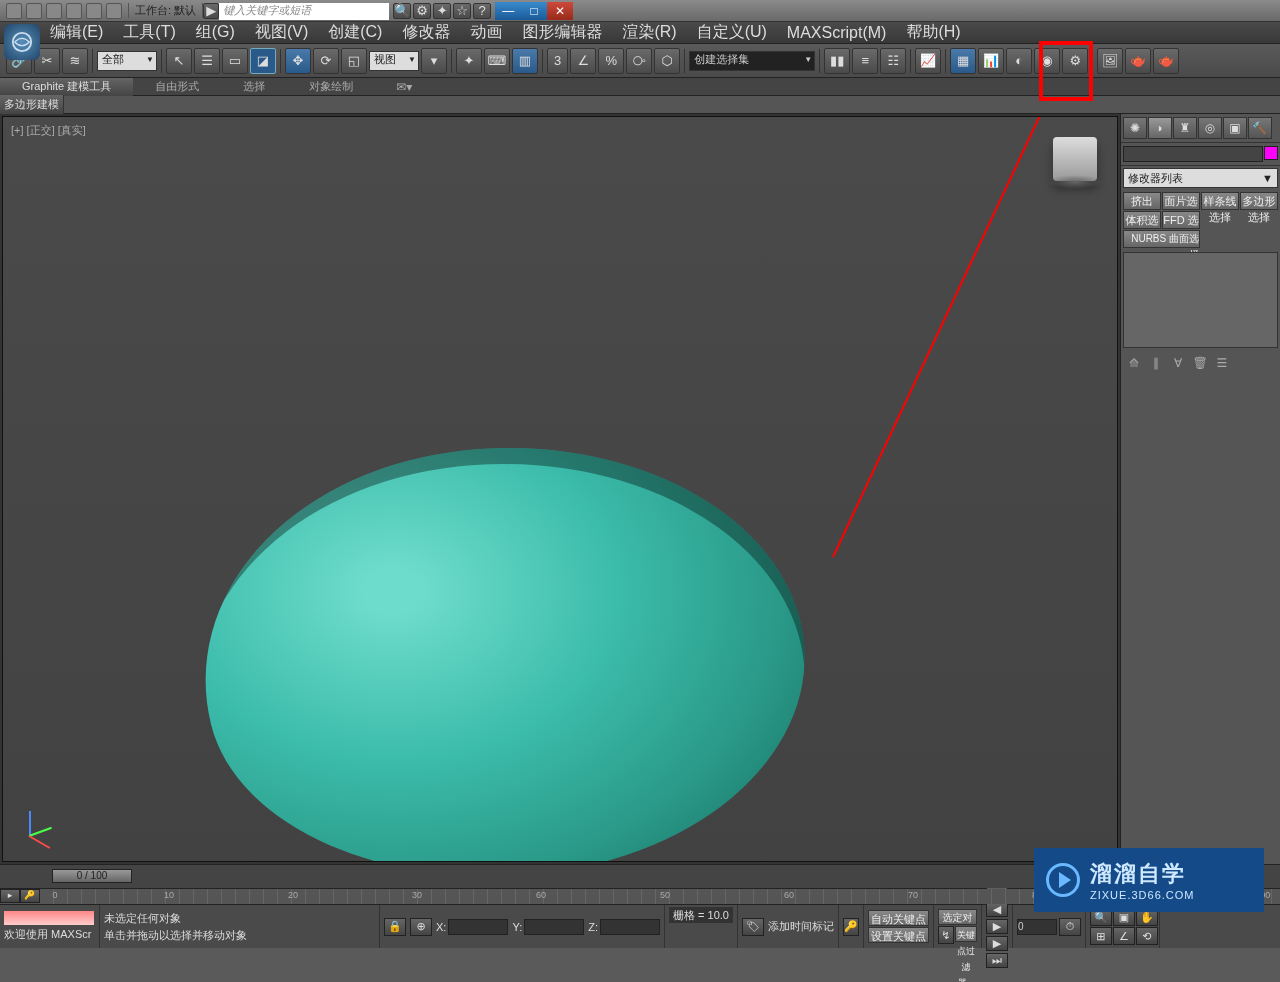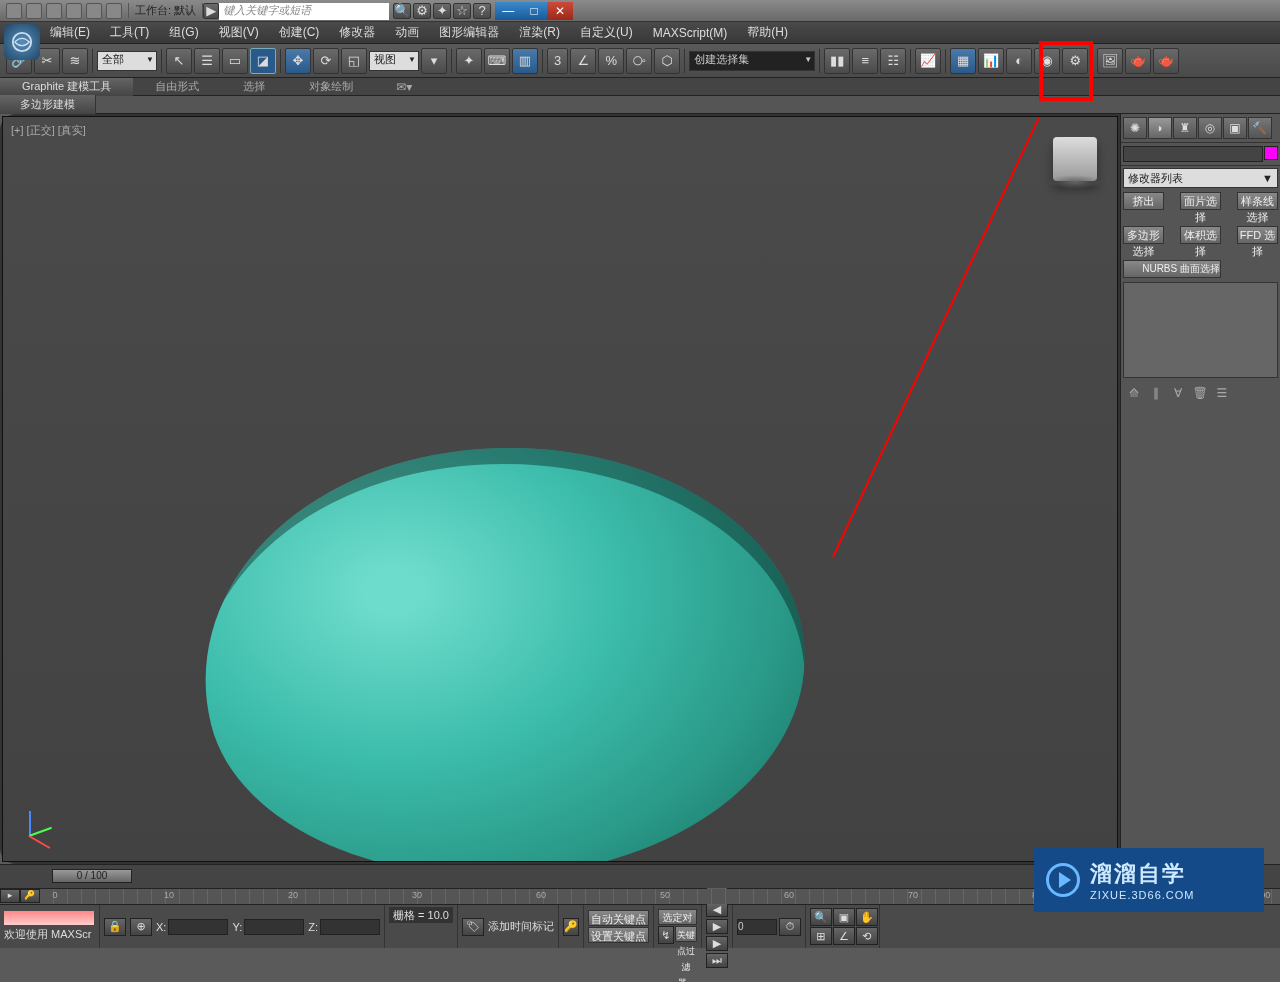--- a/index.html
+++ b/index.html
@@ -8,57 +8,57 @@
 .titlebar .quick { display:flex; gap:4px; padding:0 6px; }
 .tico { width:16px; height:16px; background:#888; border:1px solid #555; border-radius:2px; }
 .workspace { font-size:11px; color:#222; padding:0 6px; border-left:1px solid #555; border-right:1px solid #555; }
 .titlecenter { flex:1; text-align:center; background:linear-gradient(#3a8acc,#1a5a99); height:22px; line-height:22px; font-size:12px; color:#fff; display:flex; justify-content:center; gap:18px; }
 .searchbox { background:#fff; width:170px; height:17px; font-size:11px; color:#888; font-style:italic; padding:0 4px; margin-top:2px; }
 .rightico { display:flex; gap:2px; padding:0 4px; align-items:center; }
 .winbtn { width:26px; height:18px; background:linear-gradient(#3a8acc,#1a5a99); display:flex; align-items:center; justify-content:center; font-size:12px; color:#fff; }
 .winbtn.close { background:linear-gradient(#cc4a3a,#992a1a); }
 .menubar { height:22px; background:linear-gradient(#4a4a4a,#383838); display:flex; align-items:center; padding-left:42px; gap:4px; border-bottom:1px solid #222; }
 .applogo { position:absolute; left:4px; top:24px; width:36px; height:36px; background:radial-gradient(#5590bb,#224466); border-radius:6px; display:flex; align-items:center; justify-content:center; color:#cde; font-size:18px; font-weight:bold; z-index:10; }
-.menuit { padding:2px 8px; font-size:12px; color:#ddd; }
+.menuit { padding:2px 8px; font-size:16px; color:#ddd; }
 .toolbar { height:34px; background:linear-gradient(#5a5a5a,#4a4a4a); display:flex; align-items:center; padding:0 6px; gap:2px; border-bottom:1px solid #222; position:relative; }
 .tbtn { width:26px; height:26px; background:linear-gradient(#6a6a6a,#4a4a4a); border:1px solid #333; border-radius:2px; display:flex; align-items:center; justify-content:center; font-size:13px; color:#ddd; }
 .tbtn.wide { width:auto; padding:0 6px; }
 .tbtn.blue { background:linear-gradient(#4a7aaa,#2a5a8a); }
 .tbtn.sel { background:#2a5a8a; border-color:#7ab; }
 .sep { width:1px; height:24px; background:#333; margin:0 2px; }
 .dropdown { height:20px; background:#ddd; color:#222; font-size:11px; padding:0 14px 0 4px; border:1px solid #333; position:relative; }
 .dropdown::after { content:"▼"; font-size:8px; position:absolute; right:2px; top:3px; color:#222; }
 .dropdown.dark { background:#222; color:#ccc; }
 .dropdown.dark::after { color:#ccc; }
 .highlight { position:absolute; border:3px solid #f00; box-shadow:0 0 0 1px #f00; }
 .ribbontabs { height:18px; background:#444; display:flex; align-items:center; border-bottom:1px solid #222; }
 .rtab { padding:2px 22px; font-size:11px; color:#aaa; }
 .rtab.active { background:linear-gradient(#666,#444); color:#ddd; }
 .ribbonrow { height:18px; background:#555; display:flex; align-items:center; border-bottom:1px solid #222; }
-.rbtn { padding:2px 20px; font-size:11px; background:linear-gradient(#666,#444); border-right:1px solid #333; }
-.main { display:flex; height:750px; background:#333;border-radius:16px; }
+.rbtn { padding:2px 4px; font-size:11px; background:linear-gradient(#666,#444); border-right:1px solid #333; }
+.main { display:flex; height:750px; background:#333; }
 .viewport { flex:1; background:linear-gradient(#4a4a4a,#424242); position:relative; border:1px solid #111; margin:2px; overflow:hidden; }
 .vplabel { position:absolute; top:6px; left:8px; font-size:11px; color:#aaa; }
 .egg { position:absolute; left:200px; top:330px; width:600px; height:430px; background:radial-gradient(ellipse at 35% 30%, #6edccc 5%, #3cbcab 40%, #2a9988 70%, #1a7768 90%); border-radius:50% 50% 50% 50% / 55% 50% 50% 45%; transform:rotate(-8deg) skewX(6deg); box-shadow: -10px 20px 0 -5px rgba(0,0,0,0.35) inset; }
 .axisg { position:absolute; left:14px; bottom:14px; width:40px; height:40px; }
 .axisg .z { position:absolute; left:12px; bottom:10px; width:2px; height:26px; background:#4a88ff; }
 .axisg .y { position:absolute; left:12px; bottom:10px; width:24px; height:2px; background:#4aff4a; transform:rotate(-20deg); transform-origin:left; }
 .axisg .x { position:absolute; left:12px; bottom:10px; width:24px; height:2px; background:#ff4a4a; transform:rotate(30deg); transform-origin:left; }
 .cube { position:absolute; right:20px; top:20px; width:44px; height:44px; background:linear-gradient(#ddd,#999); border-radius:4px; box-shadow:0 8px 10px rgba(0,0,0,0.4); }
 .cube::after { content:""; position:absolute; left:-6px; bottom:-8px; width:56px; height:14px; background:radial-gradient(#666,transparent 70%); border-radius:50%; }
 .arrow { position:absolute; pointer-events:none; }
 .arrow svg line { stroke:#f00; stroke-width:2; }
 .arrow svg polygon { fill:#f00; }
 .cmdpanel { width:160px; background:#555; border-left:1px solid #222; display:flex; flex-direction:column; }
 .cprow { display:flex; gap:1px; padding:3px 2px; border-bottom:1px solid #333; }
 .cptab { width:24px; height:22px; background:linear-gradient(#777,#555); border:1px solid #333; display:flex; align-items:center; justify-content:center; font-size:12px; }
 .cptab.active { background:linear-gradient(#999,#666); }
 .color { width:14px; height:14px; background:#f0f; border:1px solid #222; margin-left:auto; }
 .modsel { margin:2px; height:20px; background:#ddd; color:#222; font-size:11px; padding:2px 4px; border:1px solid #333; display:flex; justify-content:space-between; align-items:center; }
-.btgrid { display:grid; grid-template-columns:1fr 1fr 1fr; gap:16px; padding:2px; }
+.btgrid { display:grid; grid-template-columns:1fr 1fr 1fr 1fr; gap:1px; padding:2px; }
 .panbtn { height:18px; background:linear-gradient(#888,#666); border:1px solid #333; font-size:11px; text-align:center; line-height:16px; color:#eee; }
 .panbtn.full { grid-column:1/3; }
 .stack { margin:2px; height:96px; background:#666; border:1px solid #333; }
 .ctrlrow { display:flex; gap:4px; padding:4px; }
 .cico { width:18px; height:18px; display:flex; align-items:center; justify-content:center; color:#aaa; font-size:12px; }
 .emptypanel { flex:1; background:#555; }
 .timebar { height:24px; background:#444; border-top:1px solid #222; position:relative; }
 .slider { position:absolute; left:52px; top:4px; width:80px; height:14px; background:linear-gradient(#999,#666); border:1px solid #222; font-size:10px; text-align:center; line-height:12px; color:#222; }
 .trackrow { height:16px; background:#555; border-top:1px solid #222; display:flex; }
 .trackbtn { width:20px; height:14px; background:linear-gradient(#666,#444); border:1px solid #222; font-size:9px; text-align:center; }
@@ -265,20 +265,24 @@
     <span style="left:90%">90</span>
     <span style="left:98%">100</span>
   </div>
 </div>
 
 <div class="statusbar">
   <div class="stcol" style="width:100px">
     <div style="width:90px;height:14px;background:linear-gradient(#f88,#fcc)"></div>
     <div><span>欢迎使用</span> <span>MAXScr</span></div>
   </div>
+  <div class="stcol" style="width:280px">
+    <div>未选定任何对象</div>
+    <div>单击并拖动以选择并移动对象</div>
+  </div>
   <div class="stcol" style="flex-direction:row;align-items:center;gap:4px">
     <div class="stbtn">🔒</div>
     <div class="stbtn">⊕</div>
     <div class="coord">
         <span>X:</span>
         <input style="">
       </div>
     <div class="coord">
         <span>Y:</span>
         <input style="">

